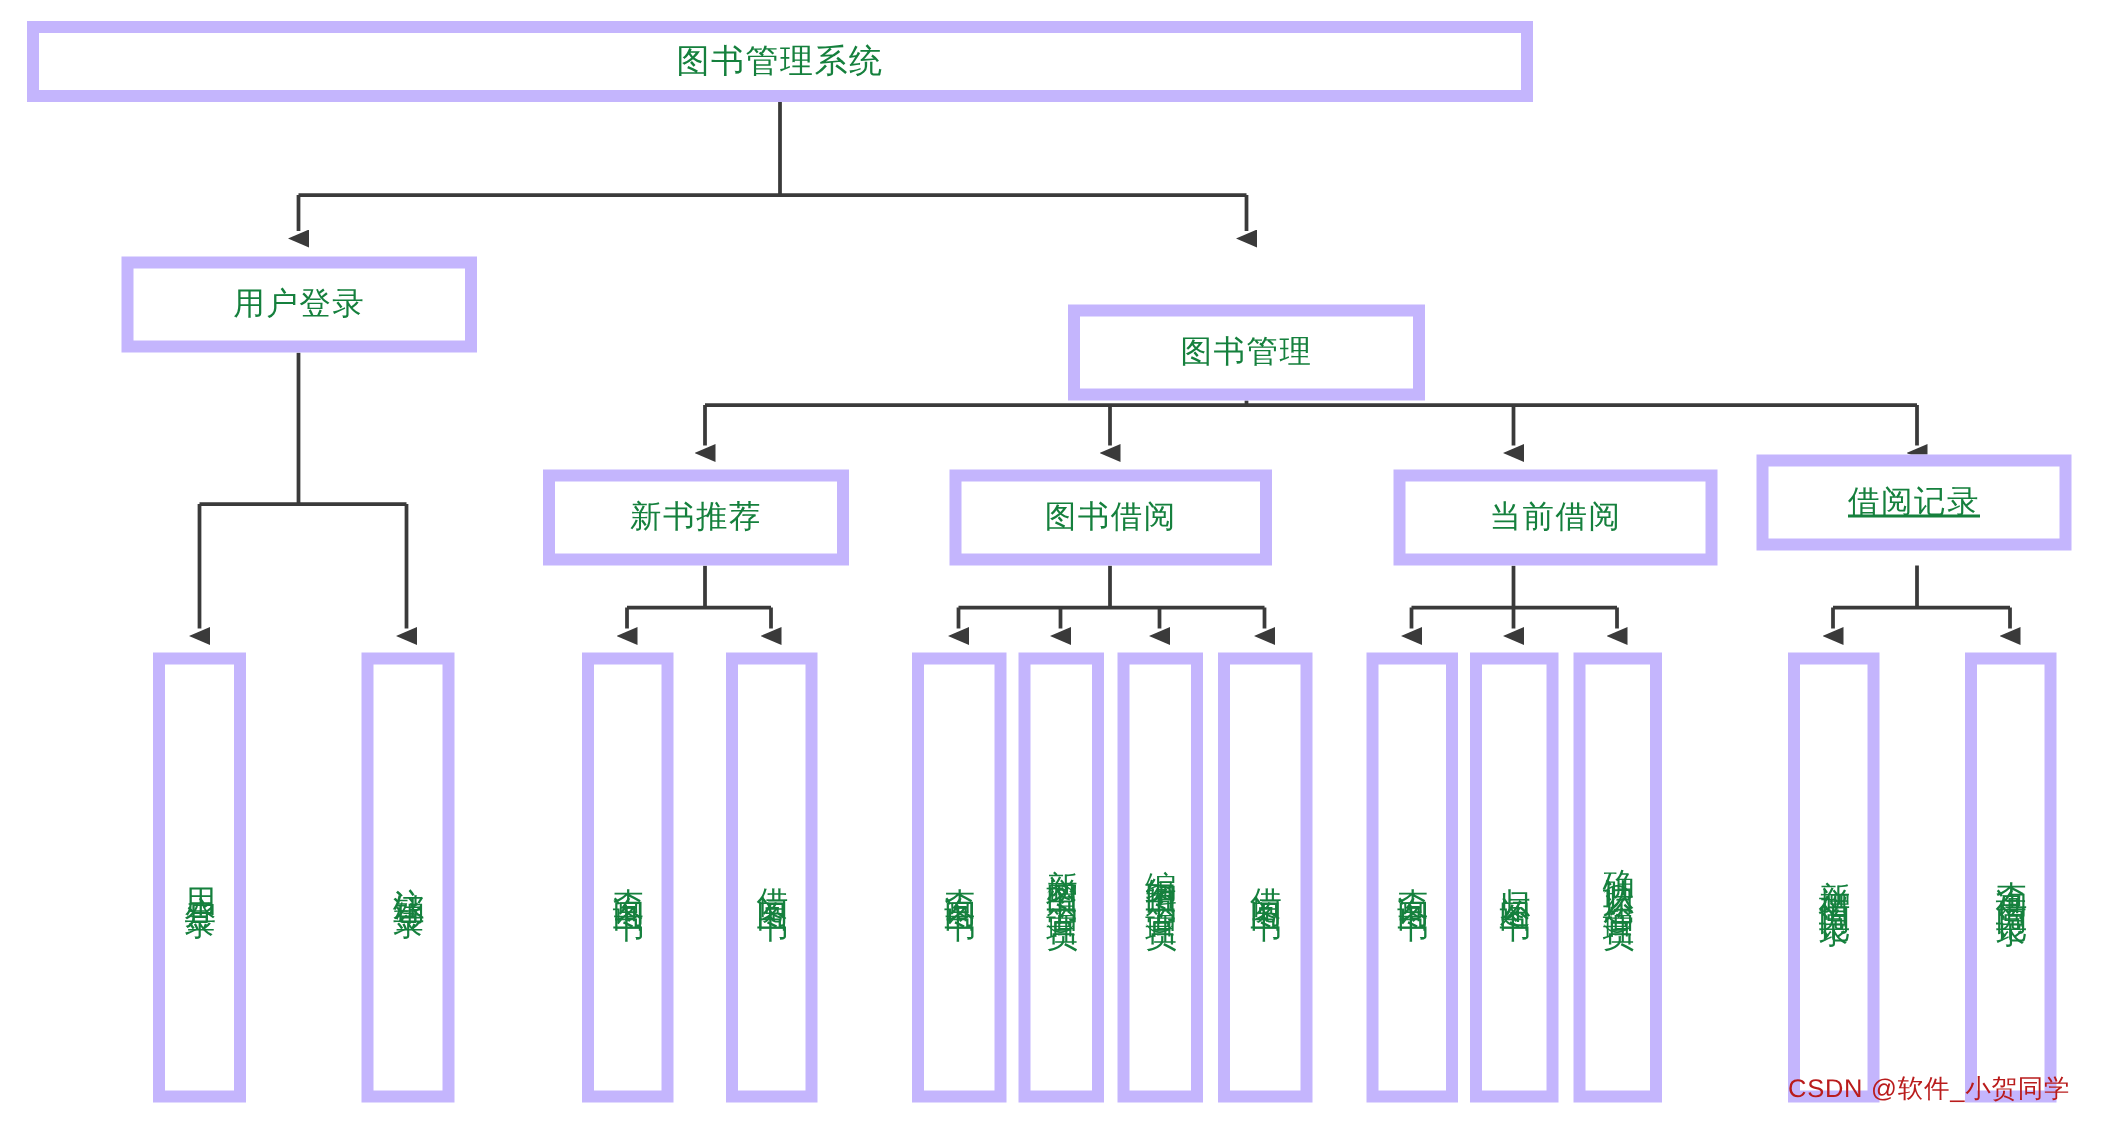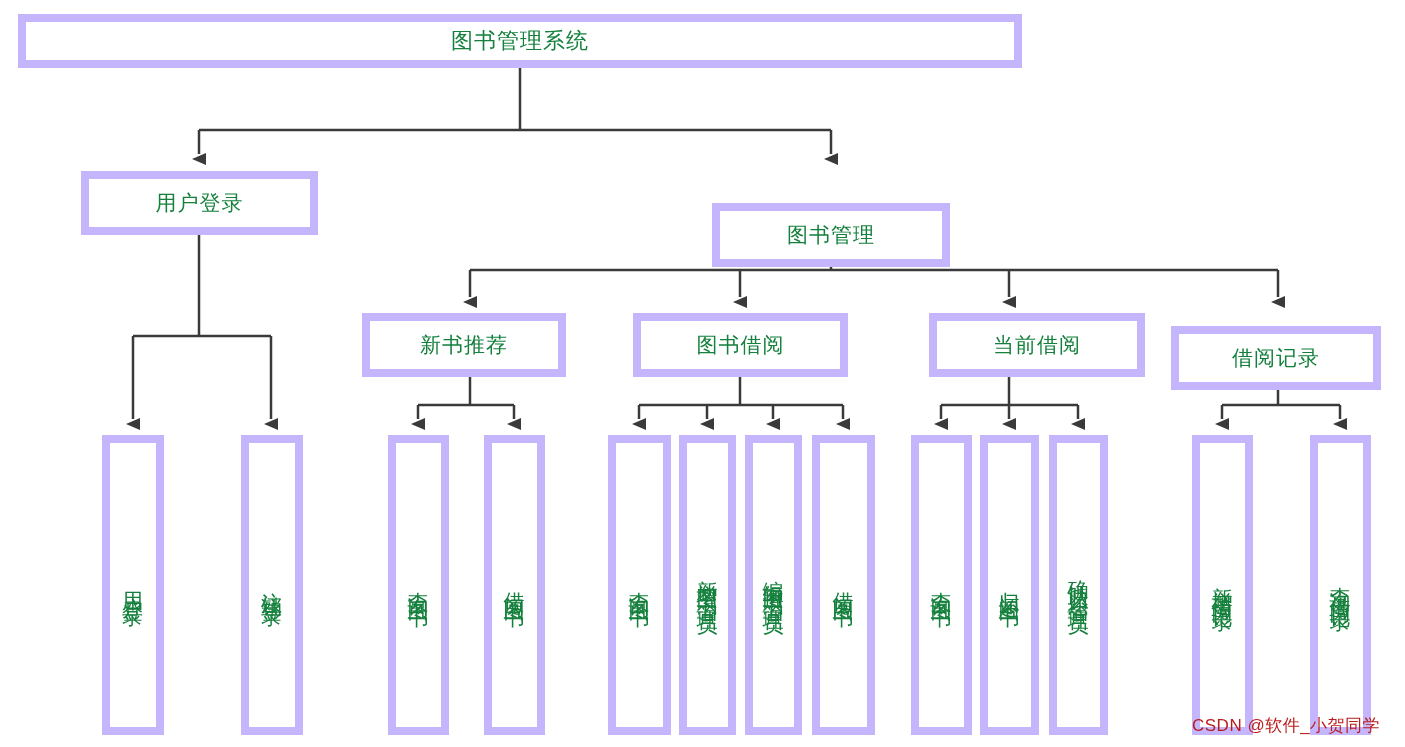--- a/index.html
+++ b/index.html
@@ -134,21 +134,21 @@
 
   <div class="node horizontal" style="left:362px; top:313px; width:204px; height:64px;">
     <span class="label">新书推荐</span>
   </div>
   <div class="node horizontal" style="left:633px; top:313px; width:215px; height:64px;">
     <span class="label">图书借阅</span>
   </div>
   <div class="node horizontal" style="left:901px; top:313px; width:216px; height:64px;margin-left:28px;">
     <span class="label">当前借阅</span>
   </div>
-  <div class="node horizontal" style="left:1171px; top:326px; width:210px; height:64px;">
+  <div class="node horizontal" style="left:1171px; top:303px; width:210px; height:64px;text-decoration:underline;">
     <span class="label">借阅记录</span>
   </div>
 
   <div class="node vertical" style="left:102px; top:435px; width:62px; height:300px;">
     <span class="label">用户登录</span>
   </div>
   <div class="node vertical" style="left:241px; top:435px; width:62px; height:300px;">
     <span class="label">注销登录</span>
   </div>
 

